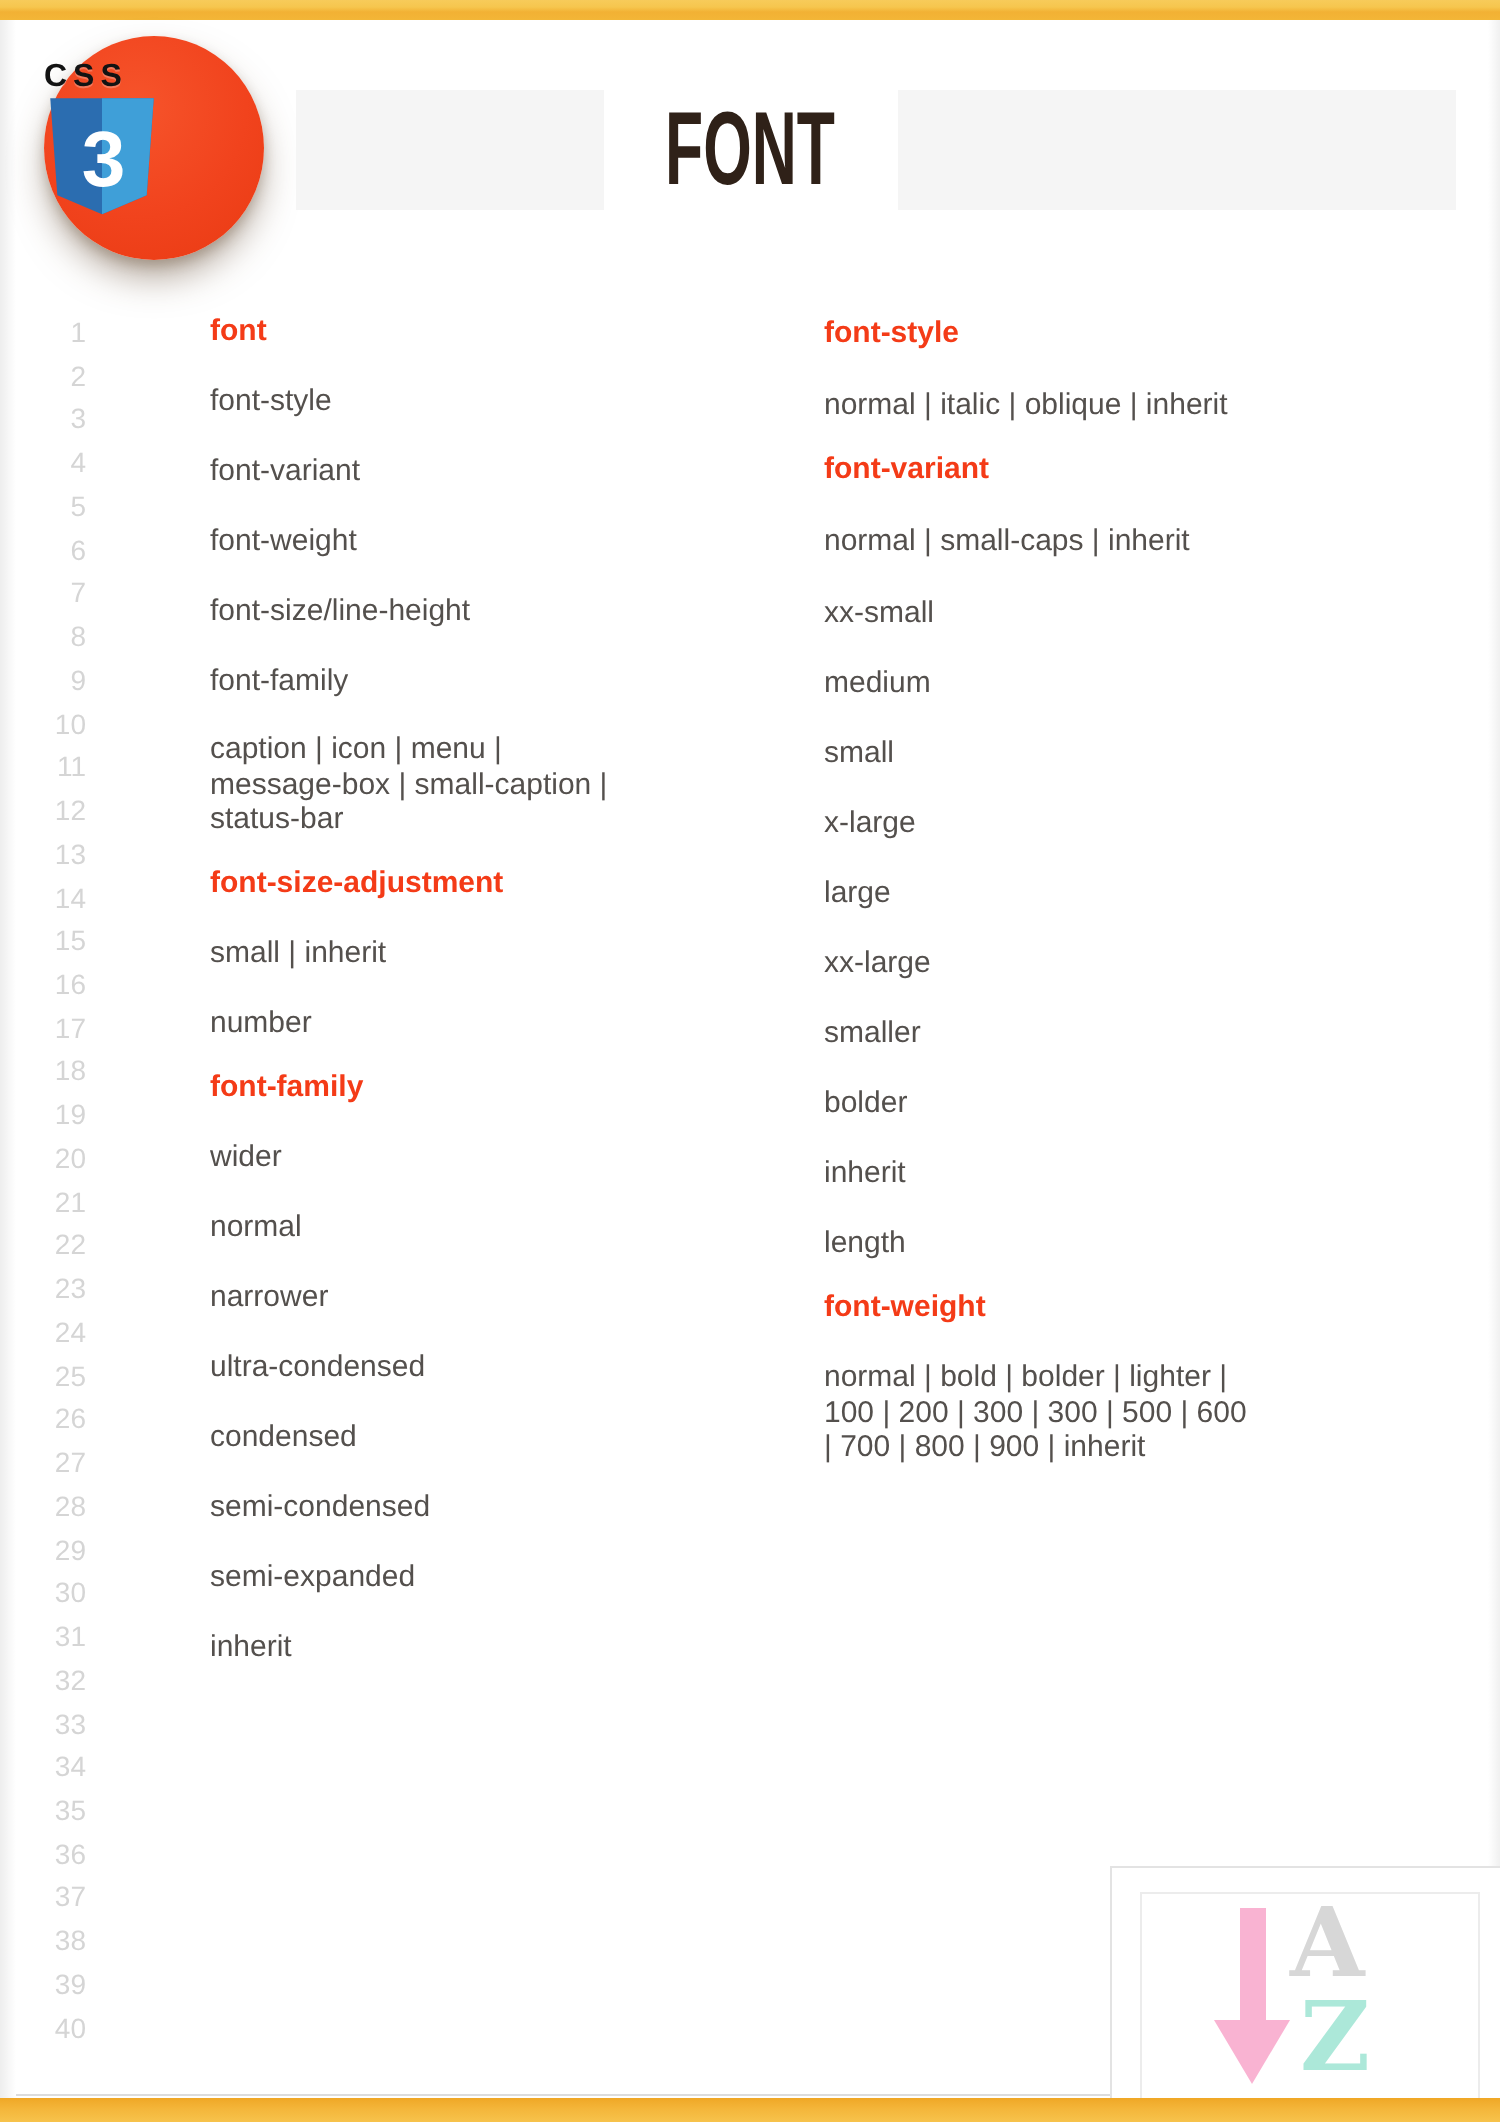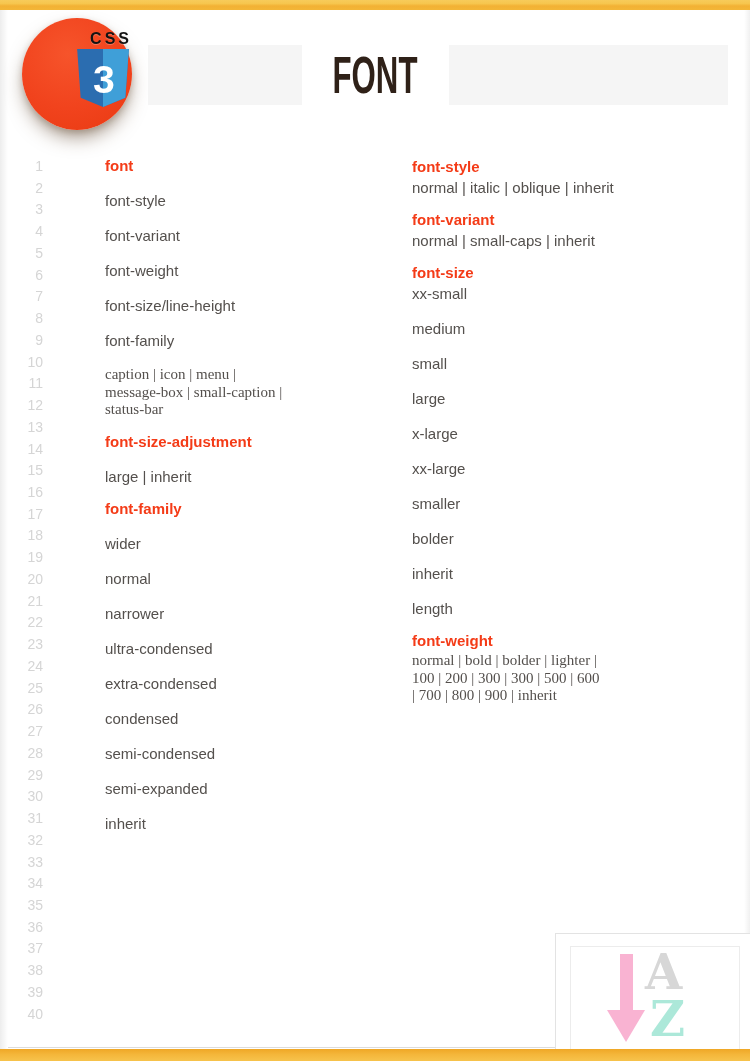--- a/index.html
+++ b/index.html
@@ -23,21 +23,21 @@
     background:linear-gradient(to right,rgba(0,0,0,0.07),rgba(0,0,0,0));}
   .edge-right{position:absolute;right:0;top:10px;width:6px;height:1039px;
     background:linear-gradient(to left,rgba(0,0,0,0.06),rgba(0,0,0,0));}
   .bottom-rule{position:absolute;left:8px;top:1047px;width:549px;height:1px;background:#dcdcdc;}
 
   
   .logo{
     position:absolute;left:22px;top:18px;width:110px;height:112px;border-radius:50%;
     background:radial-gradient(circle at 42% 32%,#f6542b 0%,#f1431d 55%,#e93a12 100%);
     box-shadow:0 10px 18px -2px rgba(95,70,45,0.50), 0 3px 6px rgba(95,70,45,0.25);
-    display:flex;flex-direction:column;align-items:flex-end;
+    display:flex;flex-direction:column;align-items:flex-start;
   }
   .logo-label{
     margin-top:12px;color:#131313;font-weight:bold;font-size:16px;letter-spacing:3px;
     text-shadow:0 1px 0 rgba(255,255,255,0.25);
   }
   .logo-shield{margin-top:1px;}
   .gray-box{position:absolute;top:45px;height:60px;background:#f5f5f5;}
   .gray-box.left{left:148px;width:154px;}
   .gray-box.right{left:449px;width:279px;}
   .page-title{
@@ -55,22 +55,22 @@
   }
 
   
   .col{position:absolute;font-size:15px;color:#54504d;}
   .col-left{left:105px;top:156px;width:295px;}
   .col-right{left:412px;top:157px;width:285px;}
   .item{line-height:19px;}
   .item.val{margin-top:16px;}
   .item.kw{margin-top:13px;color:#f43b17;font-weight:bold;}
   .item.first{margin-top:0;}
-  .item.tight{margin-top:2px;}
-  .item.multi{white-space:pre-line;line-height:17.5px;font-family:Liberation Serif, serif;}
+  .item.tight{margin-top:17px;}
+  .item.multi{white-space:pre-line;line-height:17.5px;}
 
   
   .sort-outer{
     position:absolute;left:555px;top:933px;width:200px;height:132px;
     background:#fff;border:1px solid #e3e3e3;z-index:10;
   }
   .sort-inner{
     position:absolute;left:14px;top:12px;width:168px;height:124px;
     border:1px solid #ececec;
   }
@@ -146,44 +146,43 @@
   <div class="item kw first">font</div>
   <div class="item val">font-style</div>
   <div class="item val">font-variant</div>
   <div class="item val">font-weight</div>
   <div class="item val">font-size/line-height</div>
   <div class="item val">font-family</div>
   <div class="item val multi">caption | icon | menu |
 message-box | small-caption |
 status-bar</div>
   <div class="item kw">font-size-adjustment</div>
-  <div class="item val">large | inherit</div>
+  <div class="item val">small | inherit</div>
+  <div class="item val">number</div>
   <div class="item kw">font-family</div>
   <div class="item val">wider</div>
   <div class="item val">normal</div>
   <div class="item val">narrower</div>
   <div class="item val">ultra-condensed</div>
-  <div class="item val">extra-condensed</div>
   <div class="item val">condensed</div>
   <div class="item val">semi-condensed</div>
   <div class="item val">semi-expanded</div>
   <div class="item val">inherit</div>
 </div>
 
 <div class="col col-right">
   <div class="item kw first">font-style</div>
   <div class="item val tight">normal | italic | oblique | inherit</div>
   <div class="item kw">font-variant</div>
   <div class="item val tight">normal | small-caps | inherit</div>
-  <div class="item kw">font-size</div>
   <div class="item val tight">xx-small</div>
   <div class="item val">medium</div>
   <div class="item val">small</div>
+  <div class="item val">x-large</div>
   <div class="item val">large</div>
-  <div class="item val">x-large</div>
   <div class="item val">xx-large</div>
   <div class="item val">smaller</div>
   <div class="item val">bolder</div>
   <div class="item val">inherit</div>
   <div class="item val">length</div>
   <div class="item kw">font-weight</div>
   <div class="item val tight multi">normal | bold | bolder | lighter |
 100 | 200 | 300 | 300 | 500 | 600
 | 700 | 800 | 900 | inherit</div>
 </div>

